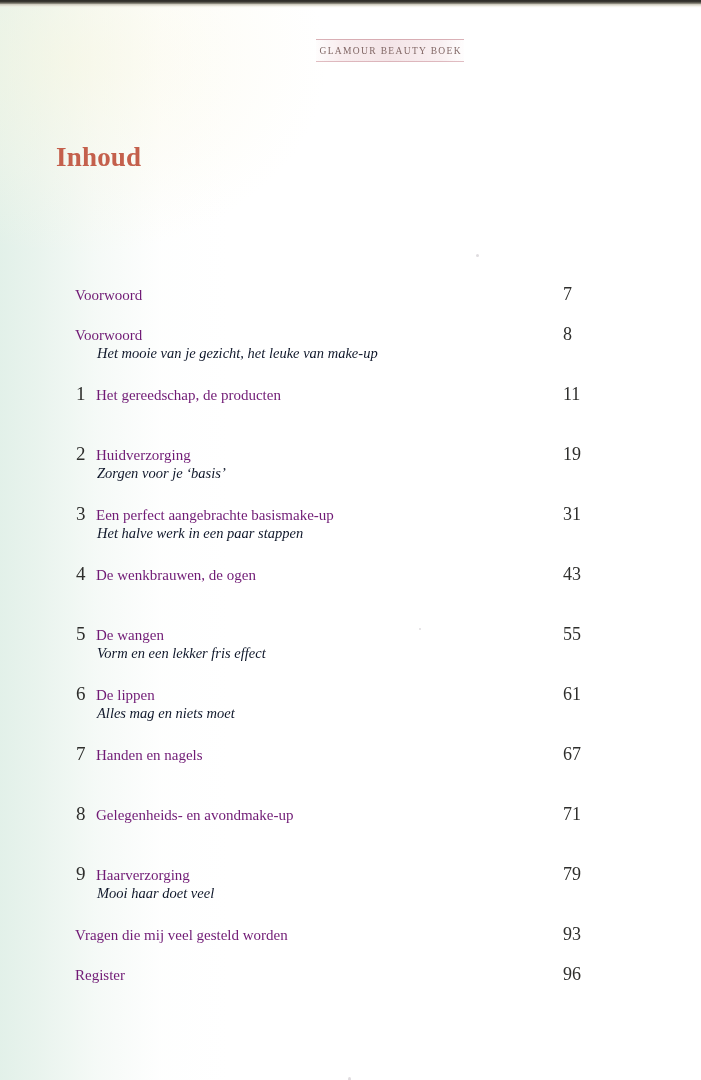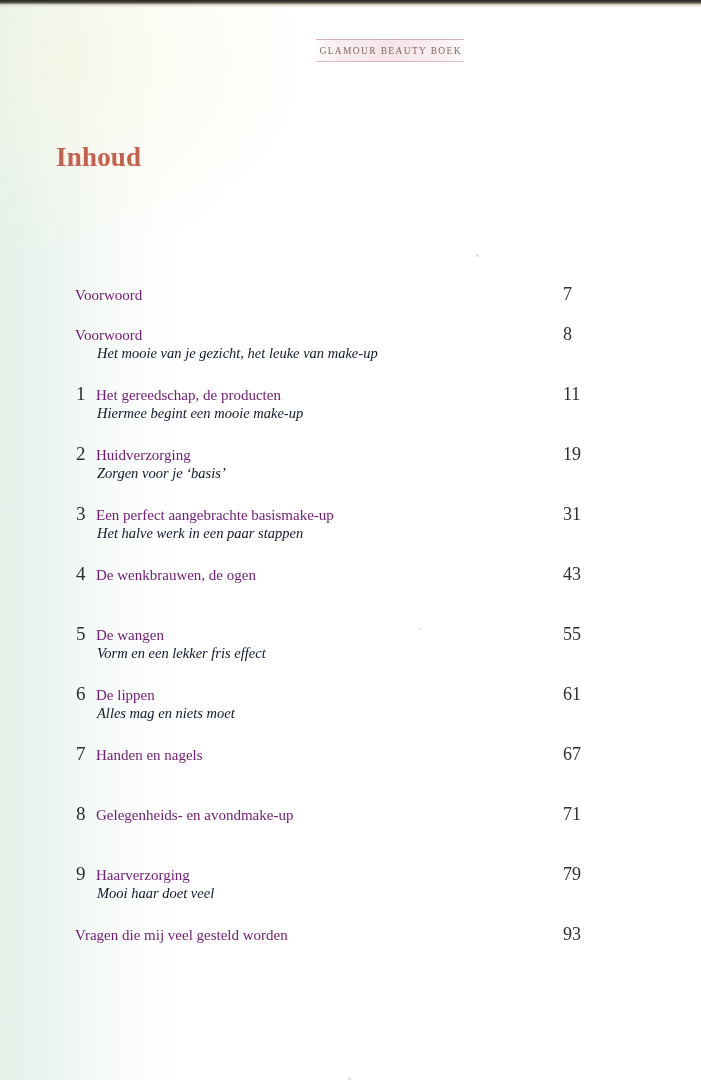--- a/index.html
+++ b/index.html
@@ -198,21 +198,20 @@
           <span class="toc-title">Voorwoord</span>
           <span class="toc-page">8</span>
           <span class="toc-sub">Het mooie van je gezicht, het leuke van make-up</span>
         </div>
       </div>
       <div class="toc-entry numbered">
         <div class="toc-line">
           <span class="toc-num">1</span>
           <span class="toc-title">Het gereedschap, de producten</span>
           <span class="toc-page">11</span>
-          <span class="toc-sub">Hiermee begint een mooie make-up</span>
         </div>
       </div>
       <div class="toc-entry numbered">
         <div class="toc-line">
           <span class="toc-num">2</span>
           <span class="toc-title">Huidverzorging</span>
           <span class="toc-page">19</span>
           <span class="toc-sub">Zorgen voor je ‘basis’</span>
         </div>
       </div>
@@ -268,19 +267,25 @@
           <span class="toc-page">79</span>
           <span class="toc-sub">Mooi haar doet veel</span>
         </div>
       </div>
       <div class="toc-entry tight">
         <div class="toc-line">
           <span class="toc-title">Vragen die mij veel gesteld worden</span>
           <span class="toc-page">93</span>
         </div>
       </div>
+      <div class="toc-entry tight">
+        <div class="toc-line">
+          <span class="toc-title">Register</span>
+          <span class="toc-page">96</span>
+        </div>
+      </div>
     </div>
 
   <div class="speck" style="left:476px; top:254px; width:3px; height:3px;"></div>
   <div class="speck" style="left:419px; top:628px; width:2px; height:2px;"></div>
   <div class="speck" style="left:348px; top:1077px; width:3px; height:4px;"></div>
 
 </div>
 
 </body></html>

